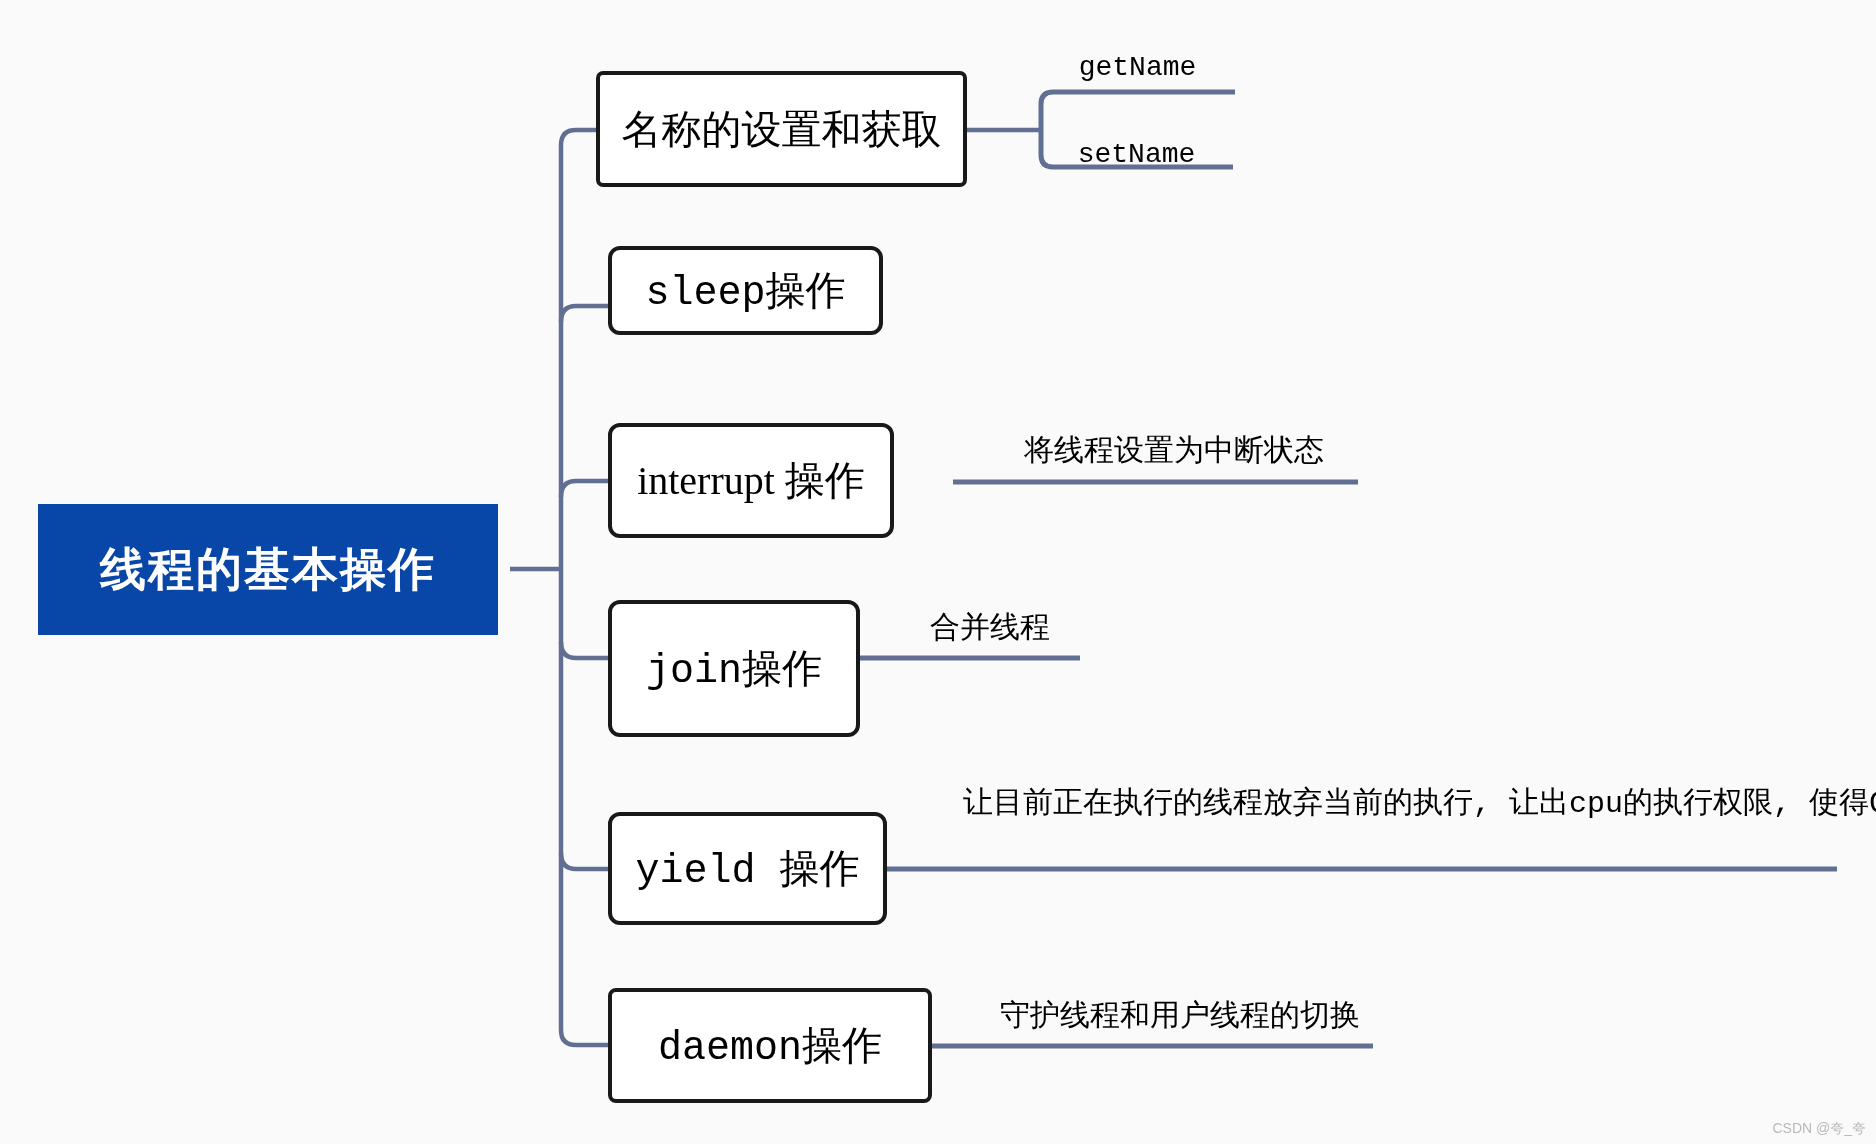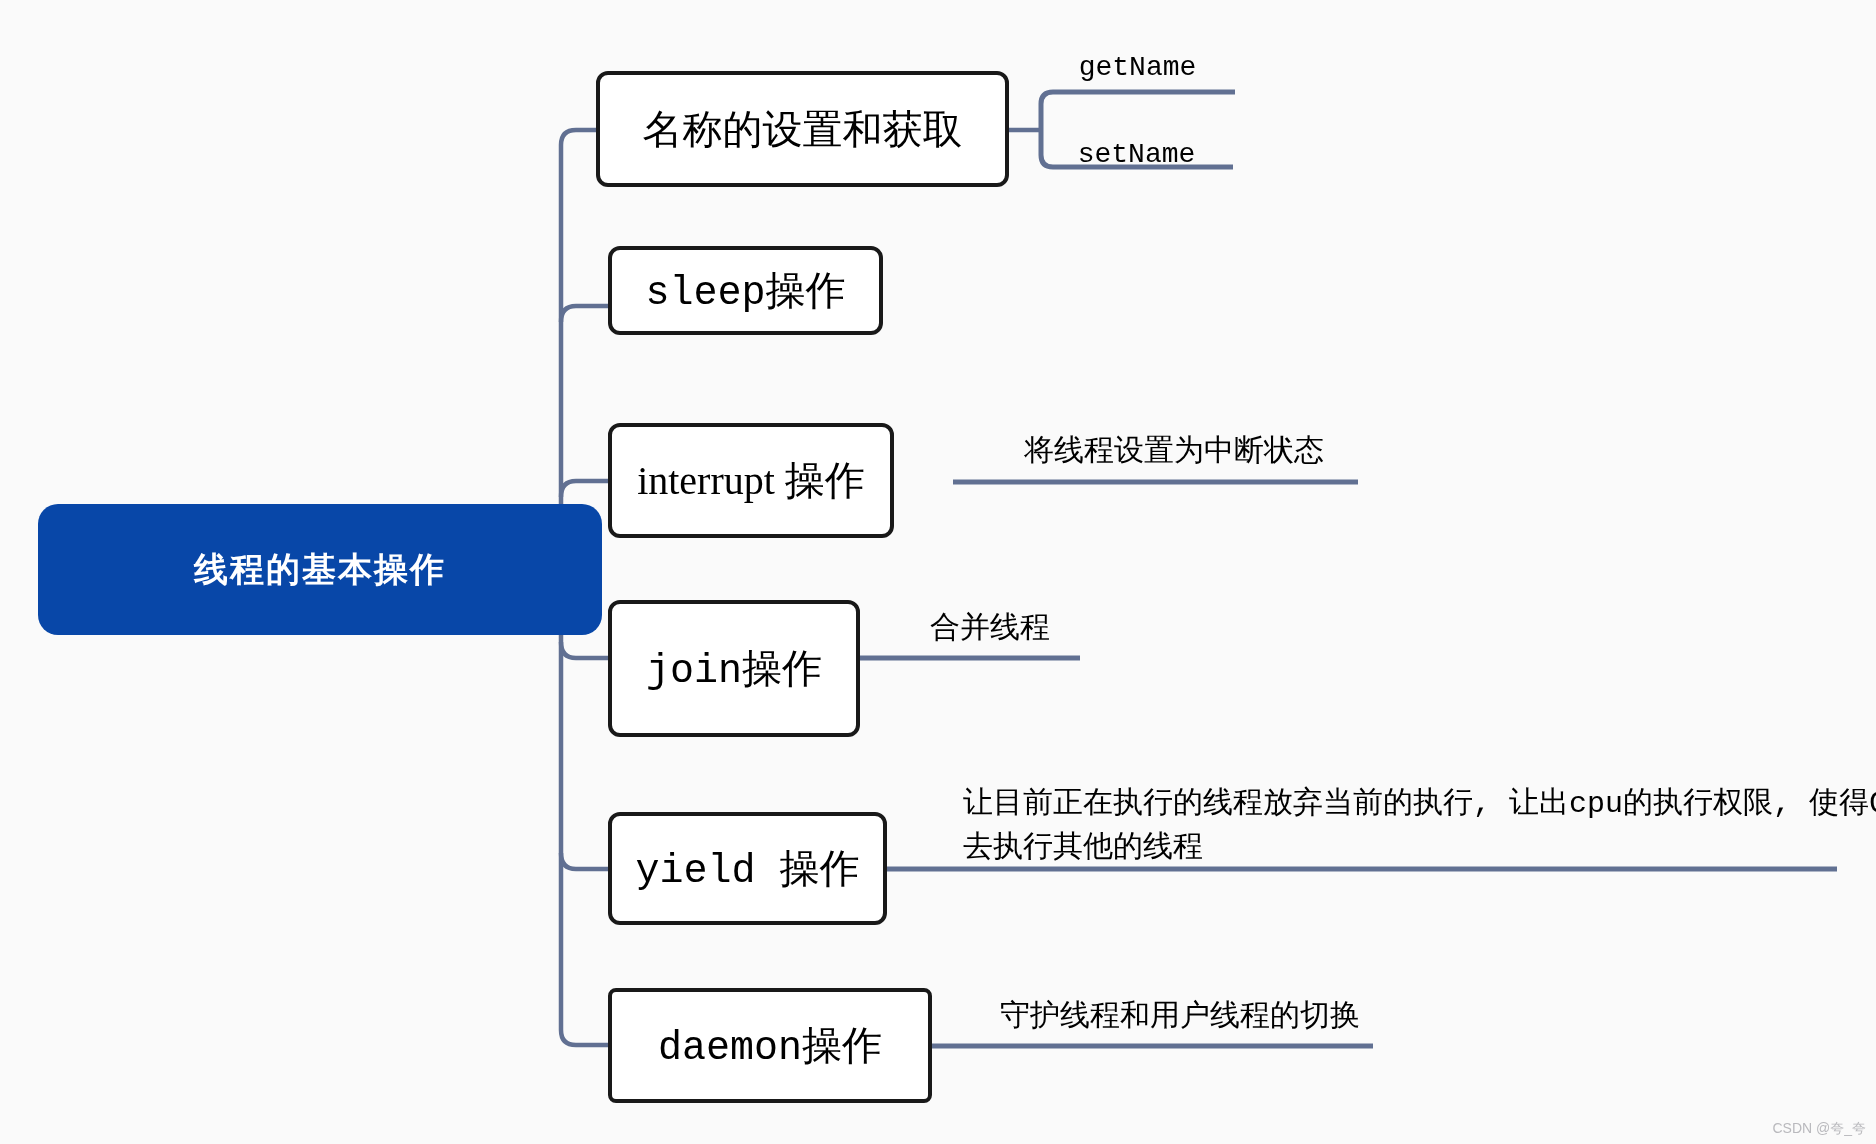--- a/index.html
+++ b/index.html
@@ -19,37 +19,37 @@
     background:var(--bg);
     overflow:hidden;
     font-family:"DejaVu Serif","Liberation Serif",serif;
   }
   .connectors{position:absolute;left:0;top:0;width:1876px;height:1144px;}
   .connectors path{fill:none;stroke:var(--line);}
   .branch{stroke-width:4.5px;}
   .leafline{stroke-width:5px;}
 
   .root{
-    position:absolute;left:38px;top:504px;width:564px;height:131px;
+    position:absolute;left:38px;top:504px;width:460px;height:131px;
     box-sizing:border-box;
     background:var(--root-fill);color:var(--root-text);
-    border-radius:20px;
+    border-radius:0;
     display:flex;align-items:center;justify-content:center;
-    font-size:34px;font-weight:bold;letter-spacing:2px;
+    font-size:46px;font-weight:bold;letter-spacing:2px;
   }
   .topic{
     position:absolute;box-sizing:border-box;
     background:var(--box-fill);color:var(--box-text);
     border:4px solid var(--box-border);border-radius:12px;
     display:flex;align-items:center;justify-content:center;
     font-size:40px;
     font-family:"Liberation Mono","DejaVu Serif",serif;
     white-space:nowrap;
   }
-  .t-name     {left:596px;top:71px; width:413px;height:116px;}
+  .t-name     {left:596px;top:71px; width:371px;height:116px;border-radius:7px;}
   .t-sleep    {left:608px;top:246px;width:275px;height:89px;}
   .t-interrupt{left:608px;top:423px;width:286px;height:115px;font-family:Liberation Serif, serif;}
   .t-join     {left:608px;top:600px;width:252px;height:137px;}
   .t-yield    {left:608px;top:812px;width:279px;height:113px;}
   .t-daemon   {left:608px;top:988px;width:324px;height:115px;border-radius:8px;}
 
   .leaf{
     position:absolute;color:var(--box-text);
     font-size:30px;line-height:32px;
     font-family:"Liberation Mono","DejaVu Serif",serif;
@@ -106,19 +106,18 @@
   <div class="topic t-join">join操作</div>
   <div class="topic t-yield">yield 操作</div>
   <div class="topic t-daemon">daemon操作</div>
 
   <div class="leaf l-getname">getName</div>
   <div class="leaf l-setname">setName</div>
   <div class="leaf l-interrupt-note">将线程设置为中断状态</div>
   <div class="leaf l-join-note">合并线程</div>
   <div class="leaf l-yield-note">
     <span class="yline">让目前正在执行的线程放弃当前的执行, 让出cpu的执行权限, 使得CPU</span>
-    <span class="yline">去执行其他的线程</span>
   </div>
   <div class="leaf l-daemon-note">守护线程和用户线程的切换</div>
 
   <div class="watermark">CSDN @夸_夸</div>
 
 </div>
 
 </body></html>

